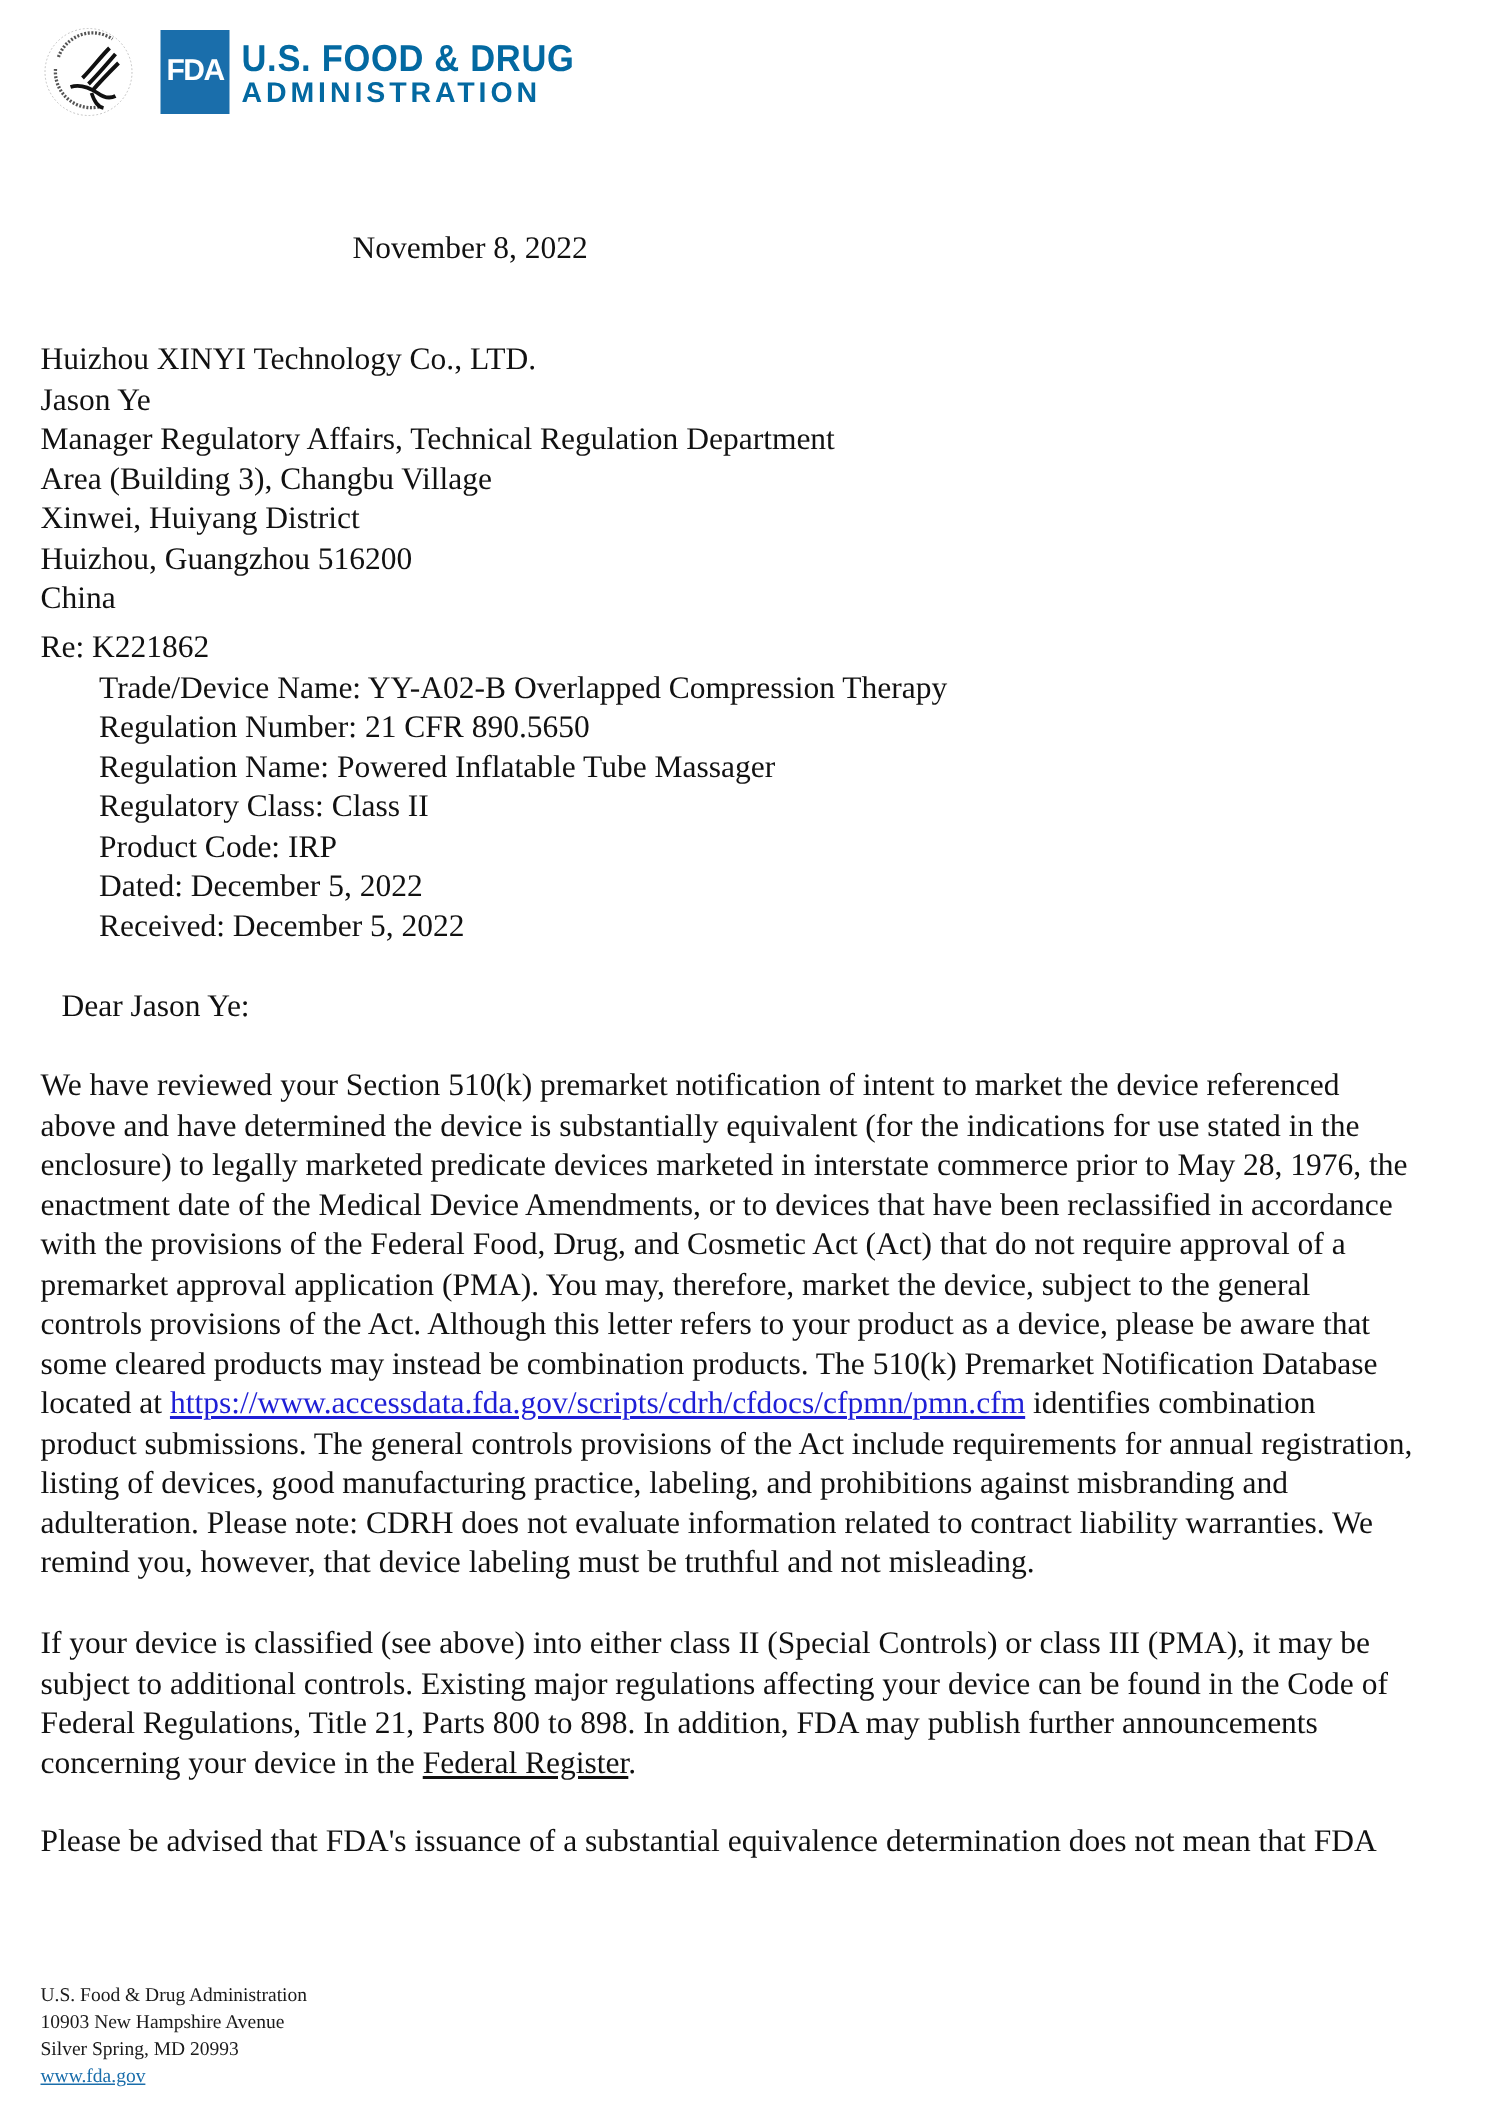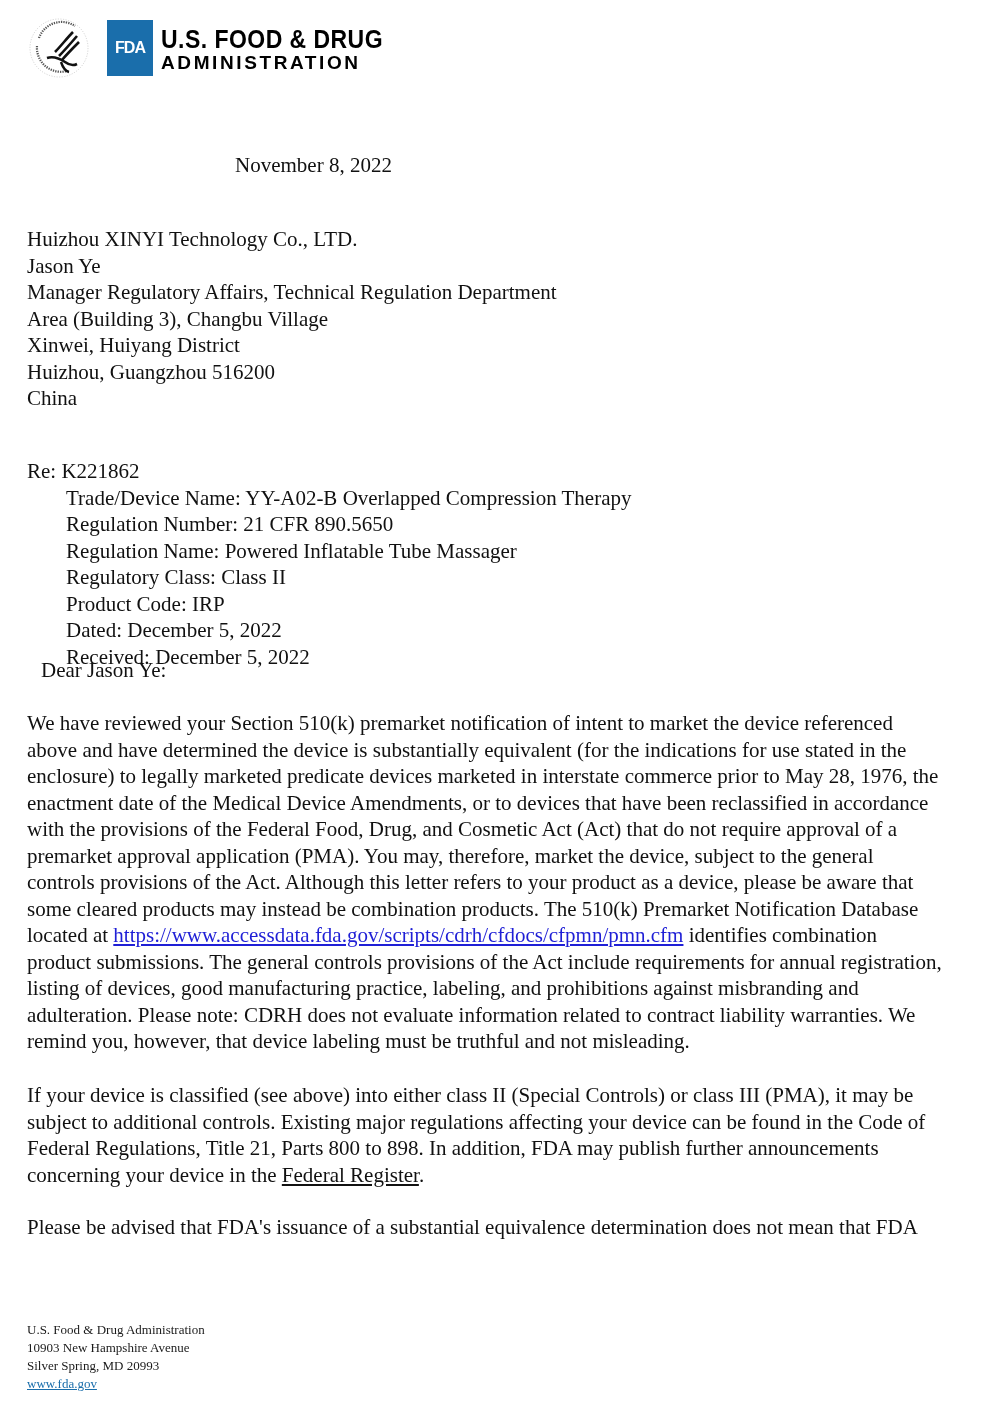--- a/index.html
+++ b/index.html
@@ -31,29 +31,29 @@
     .fda-box {
       width: 46px;
       height: 56px;
       background: #1a6eab;
       color: #ffffff;
       display: flex;
       align-items: center;
       justify-content: center;
       font-family: "Liberation Sans", "DejaVu Sans", sans-serif;
       font-weight: bold;
-      font-size: 16px;
+      font-size: 20px;
       letter-spacing: -1px;
       margin-right: 8px;
     }
     .fda-wordmark {
       display: flex;
       flex-direction: column;
       justify-content: center;
-      color: #000000;
+      color: #0369a1;
       font-family: "Liberation Sans", "DejaVu Sans", sans-serif;
     }
     .fda-wordmark .line1 {
       font-size: 25px;
       font-weight: bold;
       letter-spacing: 0.5px;
       line-height: 28px;
       transform: scaleX(0.92);
       transform-origin: left center;
     }
@@ -83,21 +83,20 @@
       position: absolute;
       left: 0;
       top: 206px;
       margin-top: 20px;
     }
     .address div, .re-block div { white-space: nowrap; }
     .re-block {
       position: absolute;
       left: 0;
       top: 418px;
-      margin-top: 40px;
     }
     .re-block .indent { padding-left: 39px; }
     .salutation {
       position: absolute;
       left: 14px;
       top: 657px;
       white-space: nowrap;
     }
     .para {
       position: absolute;

